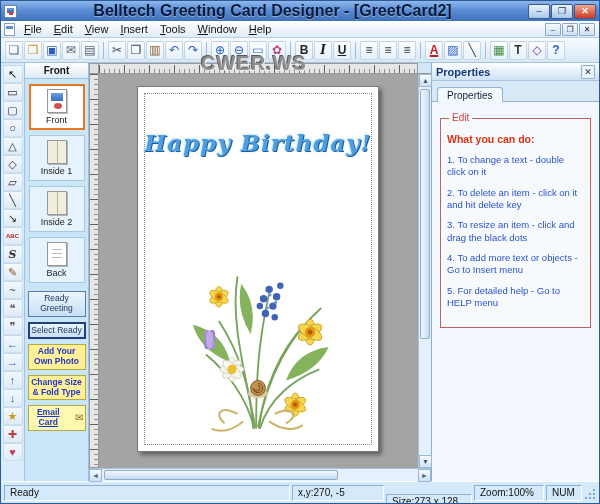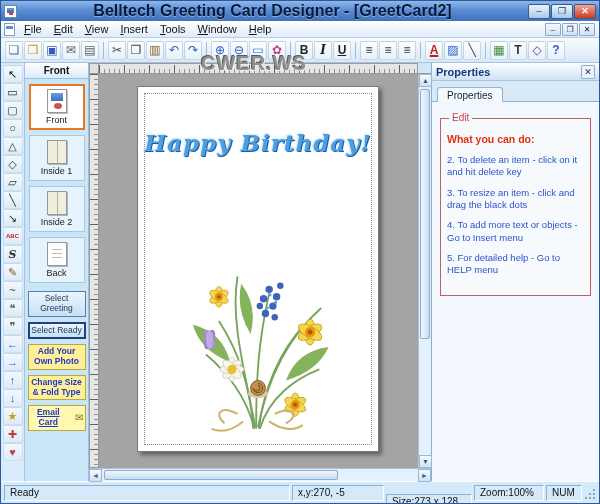--- a/index.html
+++ b/index.html
@@ -228,21 +228,21 @@
             <div class="pgicon pgicon-inside-2"></div>
             <div class="page-label">Inside 2</div>
           </div>
           <div class="page-btn">
             <div class="pgicon pgicon-back"></div>
             <div class="page-label">Back</div>
           </div>
         </div>
       <div class="panel-actions">
           <div class="action-btn style-blue">
-            <span class="action-label">Select Greeting</span>
+            <span class="action-label">Ready Greeting</span>
           </div>
           <div class="action-btn style-blue-default">
             <span class="action-label">Select Ready</span>
           </div>
           <div class="action-btn style-yellow">
             <span class="action-label">Add Your Own Photo</span>
           </div>
           <div class="action-btn style-yellow">
             <span class="action-label">Change Size &amp; Fold Type</span>
           </div>
@@ -374,20 +374,21 @@
         <span class="props-close">✕</span>
       </div>
       <div class="props-tabstrip">
         <span class="props-tab">Properties</span>
       </div>
       <div class="props-content">
         <div class="tips-box">
           <span class="tips-label">Edit</span>
           <div class="tips-heading">What you can do:</div>
           <div>
+              <div class="tip-item">1. To change a text - double click on it</div>
               <div class="tip-item">2. To delete an item - click on it and hit delete key</div>
               <div class="tip-item">3. To resize an item - click and drag the black dots</div>
               <div class="tip-item">4. To add more text or objects - Go to Insert menu</div>
               <div class="tip-item">5. For detailed help - Go to HELP menu</div>
             </div>
         </div>
       </div>
     </div>
 
   </div>

